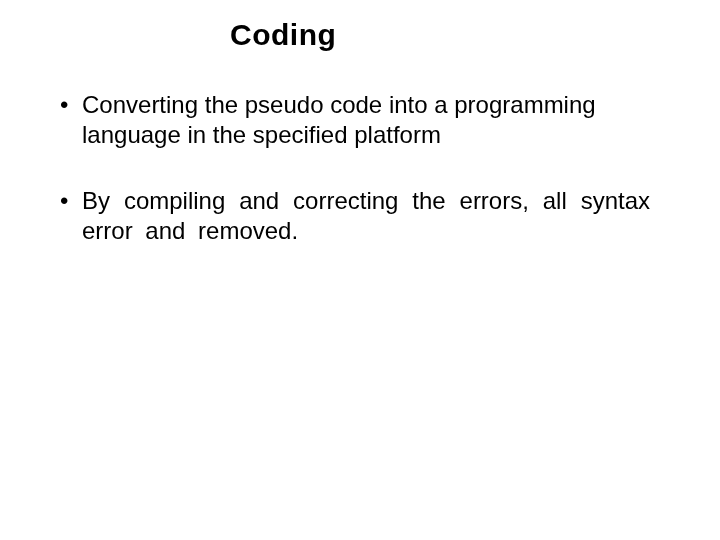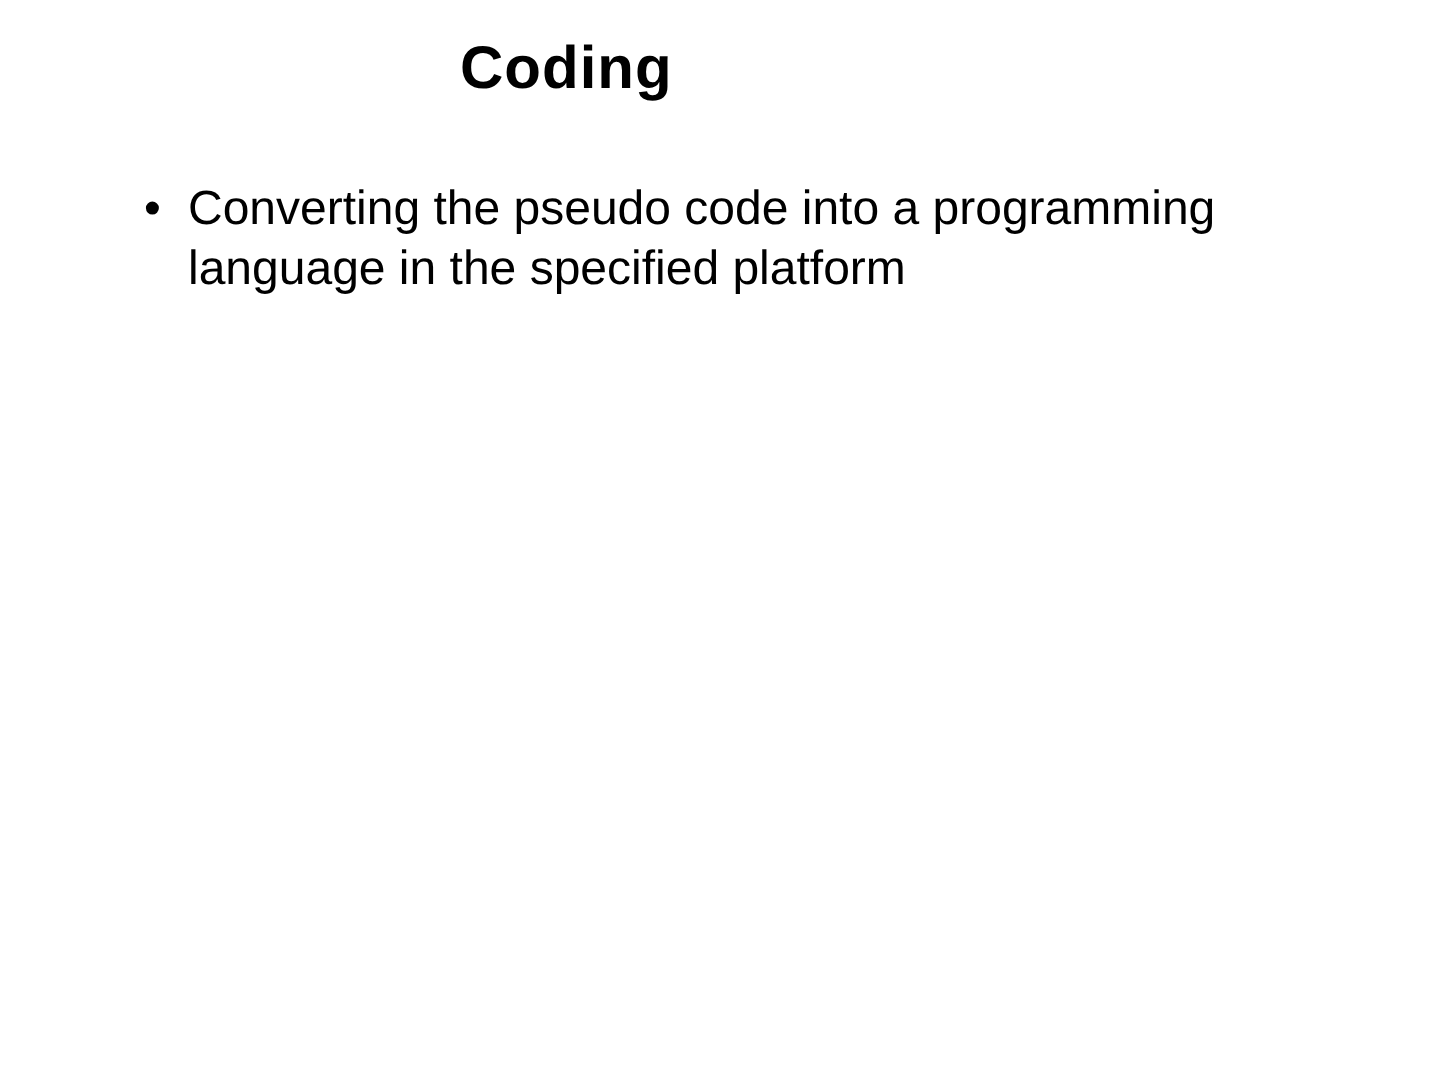--- a/index.html
+++ b/index.html
@@ -19,21 +19,21 @@
   }
   .title {
     font-size: 30px;
     font-weight: bold;
     text-align: left;
     margin: 0 0 38px 190px;
     letter-spacing: 0.5px;
   }
   ul.bullets {
     list-style: none;
-    margin: 12px;
+    margin: 0;
     padding: 0 0 0 20px;
   }
   ul.bullets > li {
     position: relative;
     font-size: 24px;
     line-height: 1.25;
     padding-left: 22px;
     margin-bottom: 36px;
   }
   ul.bullets > li::before {
@@ -49,14 +49,15 @@
     padding-right: 30px;
   }
 </style>
 </head>
 <body>
 
 <div class="slide">
   <h1 class="title">Coding</h1>
   <ul class="bullets">
     <li>Converting  the pseudo code into a programming language in the specified platform</li>
+    <li class="justified">By  compiling  and  correcting  the errors,  all syntax  error  and  removed.</li>
   </ul>
 </div>
 
 </body></html>

